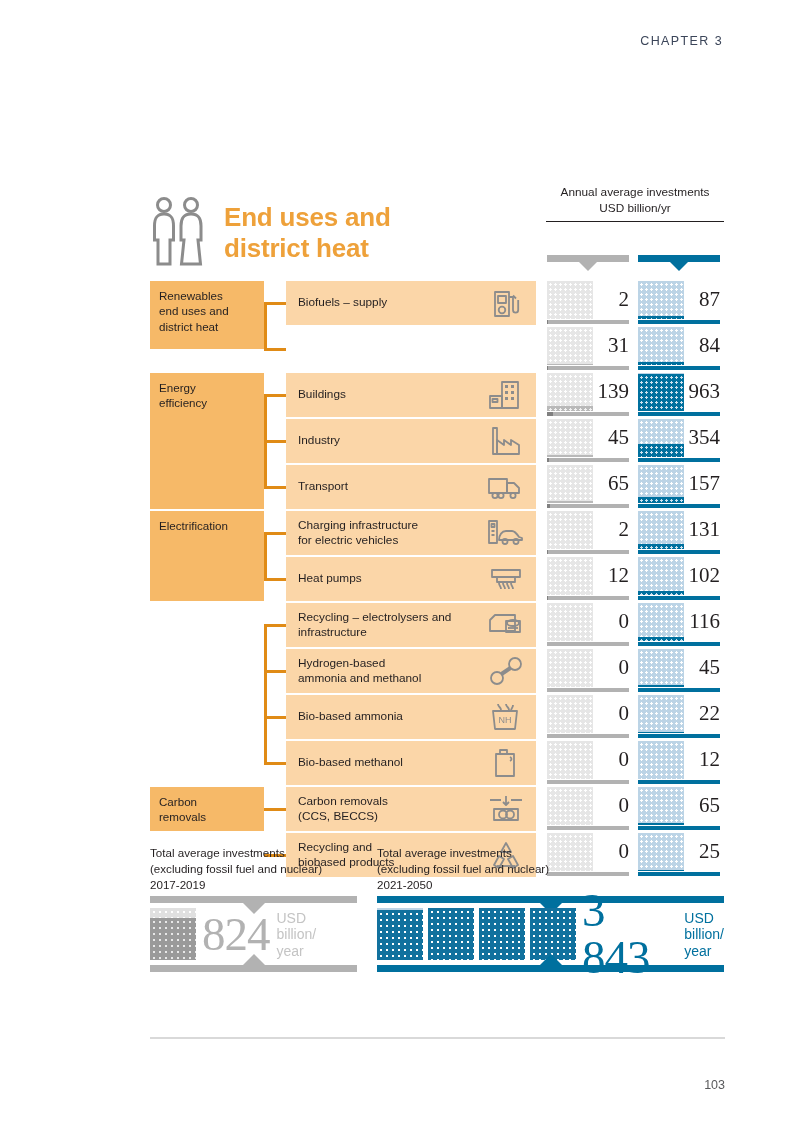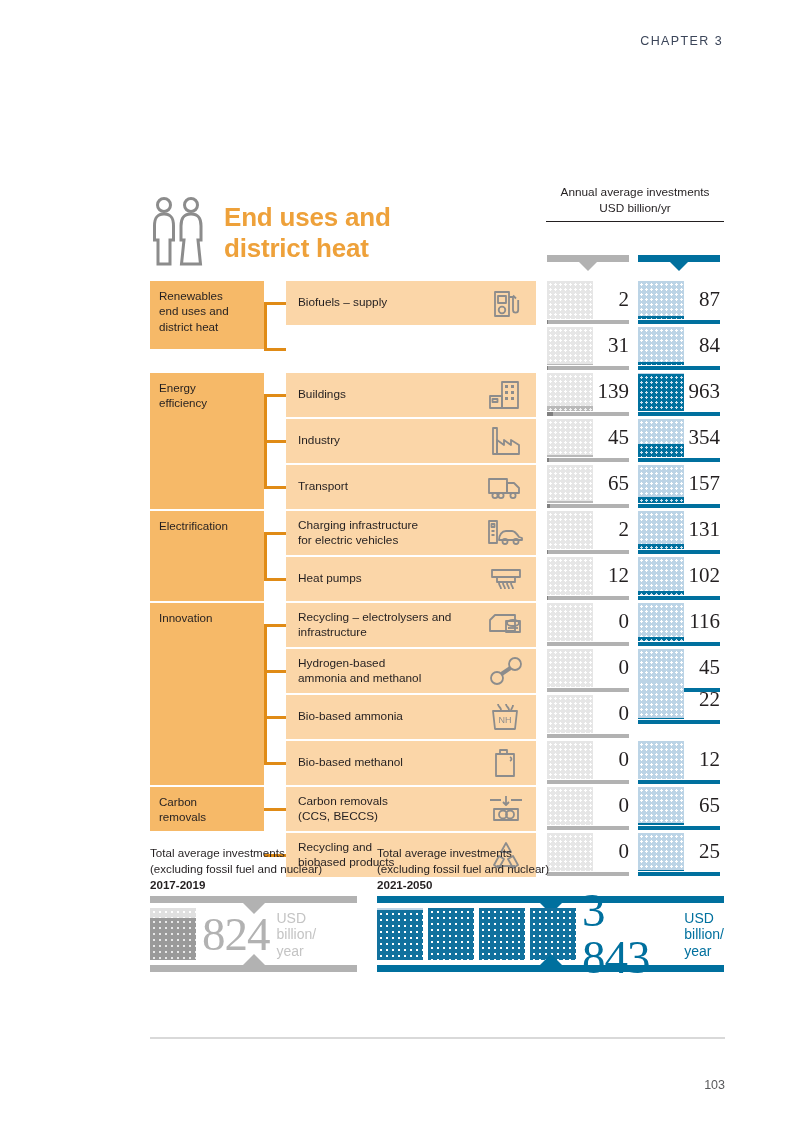--- a/index.html
+++ b/index.html
@@ -92,21 +92,21 @@
   .baseline-marker{position:absolute;bottom:1px;height:4px;}
   .cell.hist .baseline-marker{background:#808080;}
   .cell.scen .baseline-marker{background:#00709e;}
 
   
   .totals{position:absolute;left:150px;top:845px;width:574px;}
   .total-block{position:absolute;top:0;}
   #total-hist{left:0;width:207px;}
   #total-scen{left:227px;width:347px;}
   .total-title{font-size:11.6px;line-height:1.36;color:#231f20;margin-bottom:4px;}
-  .total-title .yr{font-weight:bold;}
+  .total-title .yr{font-weight:normal;}
   .total-bar-top{height:7px;position:relative;}
   .total-bar-bot{height:7px;position:relative;margin-top:0;}
   .tri-down{position:absolute;left:50%;transform:translateX(-50%);top:7px;width:0;height:0;
     border-left:11px solid transparent;border-right:11px solid transparent;}
   .tri-up{position:absolute;left:50%;transform:translateX(-50%);bottom:7px;width:0;height:0;
     border-left:11px solid transparent;border-right:11px solid transparent;}
   #total-hist .total-bar-top,#total-hist .total-bar-bot{background:#b2b2b2;}
   #total-hist .tri-down{border-top:11px solid #b2b2b2;}
   #total-hist .tri-up{border-bottom:11px solid #b2b2b2;}
   #total-scen .total-bar-top,#total-scen .total-bar-bot{background:#00709e;}
@@ -168,23 +168,20 @@
     <div class="cat-spine" style="top:22px;height:48px"></div>
     <div class="cat-box" style="top:92px;height:136px">
       <div>Energy</div>
       <div>efficiency</div>
     </div>
     <div class="cat-spine" style="top:114px;height:94px"></div>
     <div class="cat-box" style="top:230px;height:90px">
       <div>Electrification</div>
     </div>
     <div class="cat-spine" style="top:252px;height:48px"></div>
-    <div class="cat-box" style="top:322px;height:182px">
-      <div>Innovation</div>
-    </div>
     <div class="cat-spine" style="top:344px;height:140px"></div>
     <div class="cat-box" style="top:506px;height:44px">
       <div>Carbon</div>
       <div>removals</div>
     </div>
     <div class="cat-spine" style="top:528px;height:2px"></div>
     <div class="cat-spine" style="top:574px;height:2px"></div>
     <div class="connector" style="top:21px"></div>
     <div class="rowbox" style="top:0px">
       <div class="lbl">
@@ -495,21 +492,21 @@
     </div>
     <div class="cell hist" style="top:414px">
       <div class="dotbox" style="width:46px;height:38px">
         <div class="dot-bg" style="background-color:#e6e6e6;background-image:radial-gradient(#ffffff 1.1px, transparent 1.2px);background-size:5px 5px;background-position:1px 1px;"></div>
         <div class="dot-fill" style="height:0.0px;background-color:#b9b9b9;background-image:radial-gradient(#f2f2f2 1.1px, transparent 1.2px);background-size:5px 5px;background-position:1px 1px;"></div>
       </div>
       <div class="val">0</div>
       <div class="baseline"></div>
       <div class="baseline-marker" style="left:0;width:0.0px"></div>
     </div>
-    <div class="cell scen" style="top:400px">
+    <div class="cell scen" style="top:414px">
       <div class="dotbox" style="width:46px;height:38px">
         <div class="dot-bg" style="background-color:#bcd4e6;background-image:radial-gradient(#ffffff 1.1px, transparent 1.2px);background-size:5px 5px;background-position:1px 1px;"></div>
         <div class="dot-fill" style="height:0.8px;background-color:#00709e;background-image:radial-gradient(#cfe2ee 1.1px, transparent 1.2px);background-size:5px 5px;background-position:1px 1px;"></div>
       </div>
       <div class="val">22</div>
       <div class="baseline"></div>
       <div class="baseline-marker" style="left:0;width:1.0px"></div>
     </div>
     <div class="connector" style="top:481px"></div>
     <div class="rowbox" style="top:460px">

